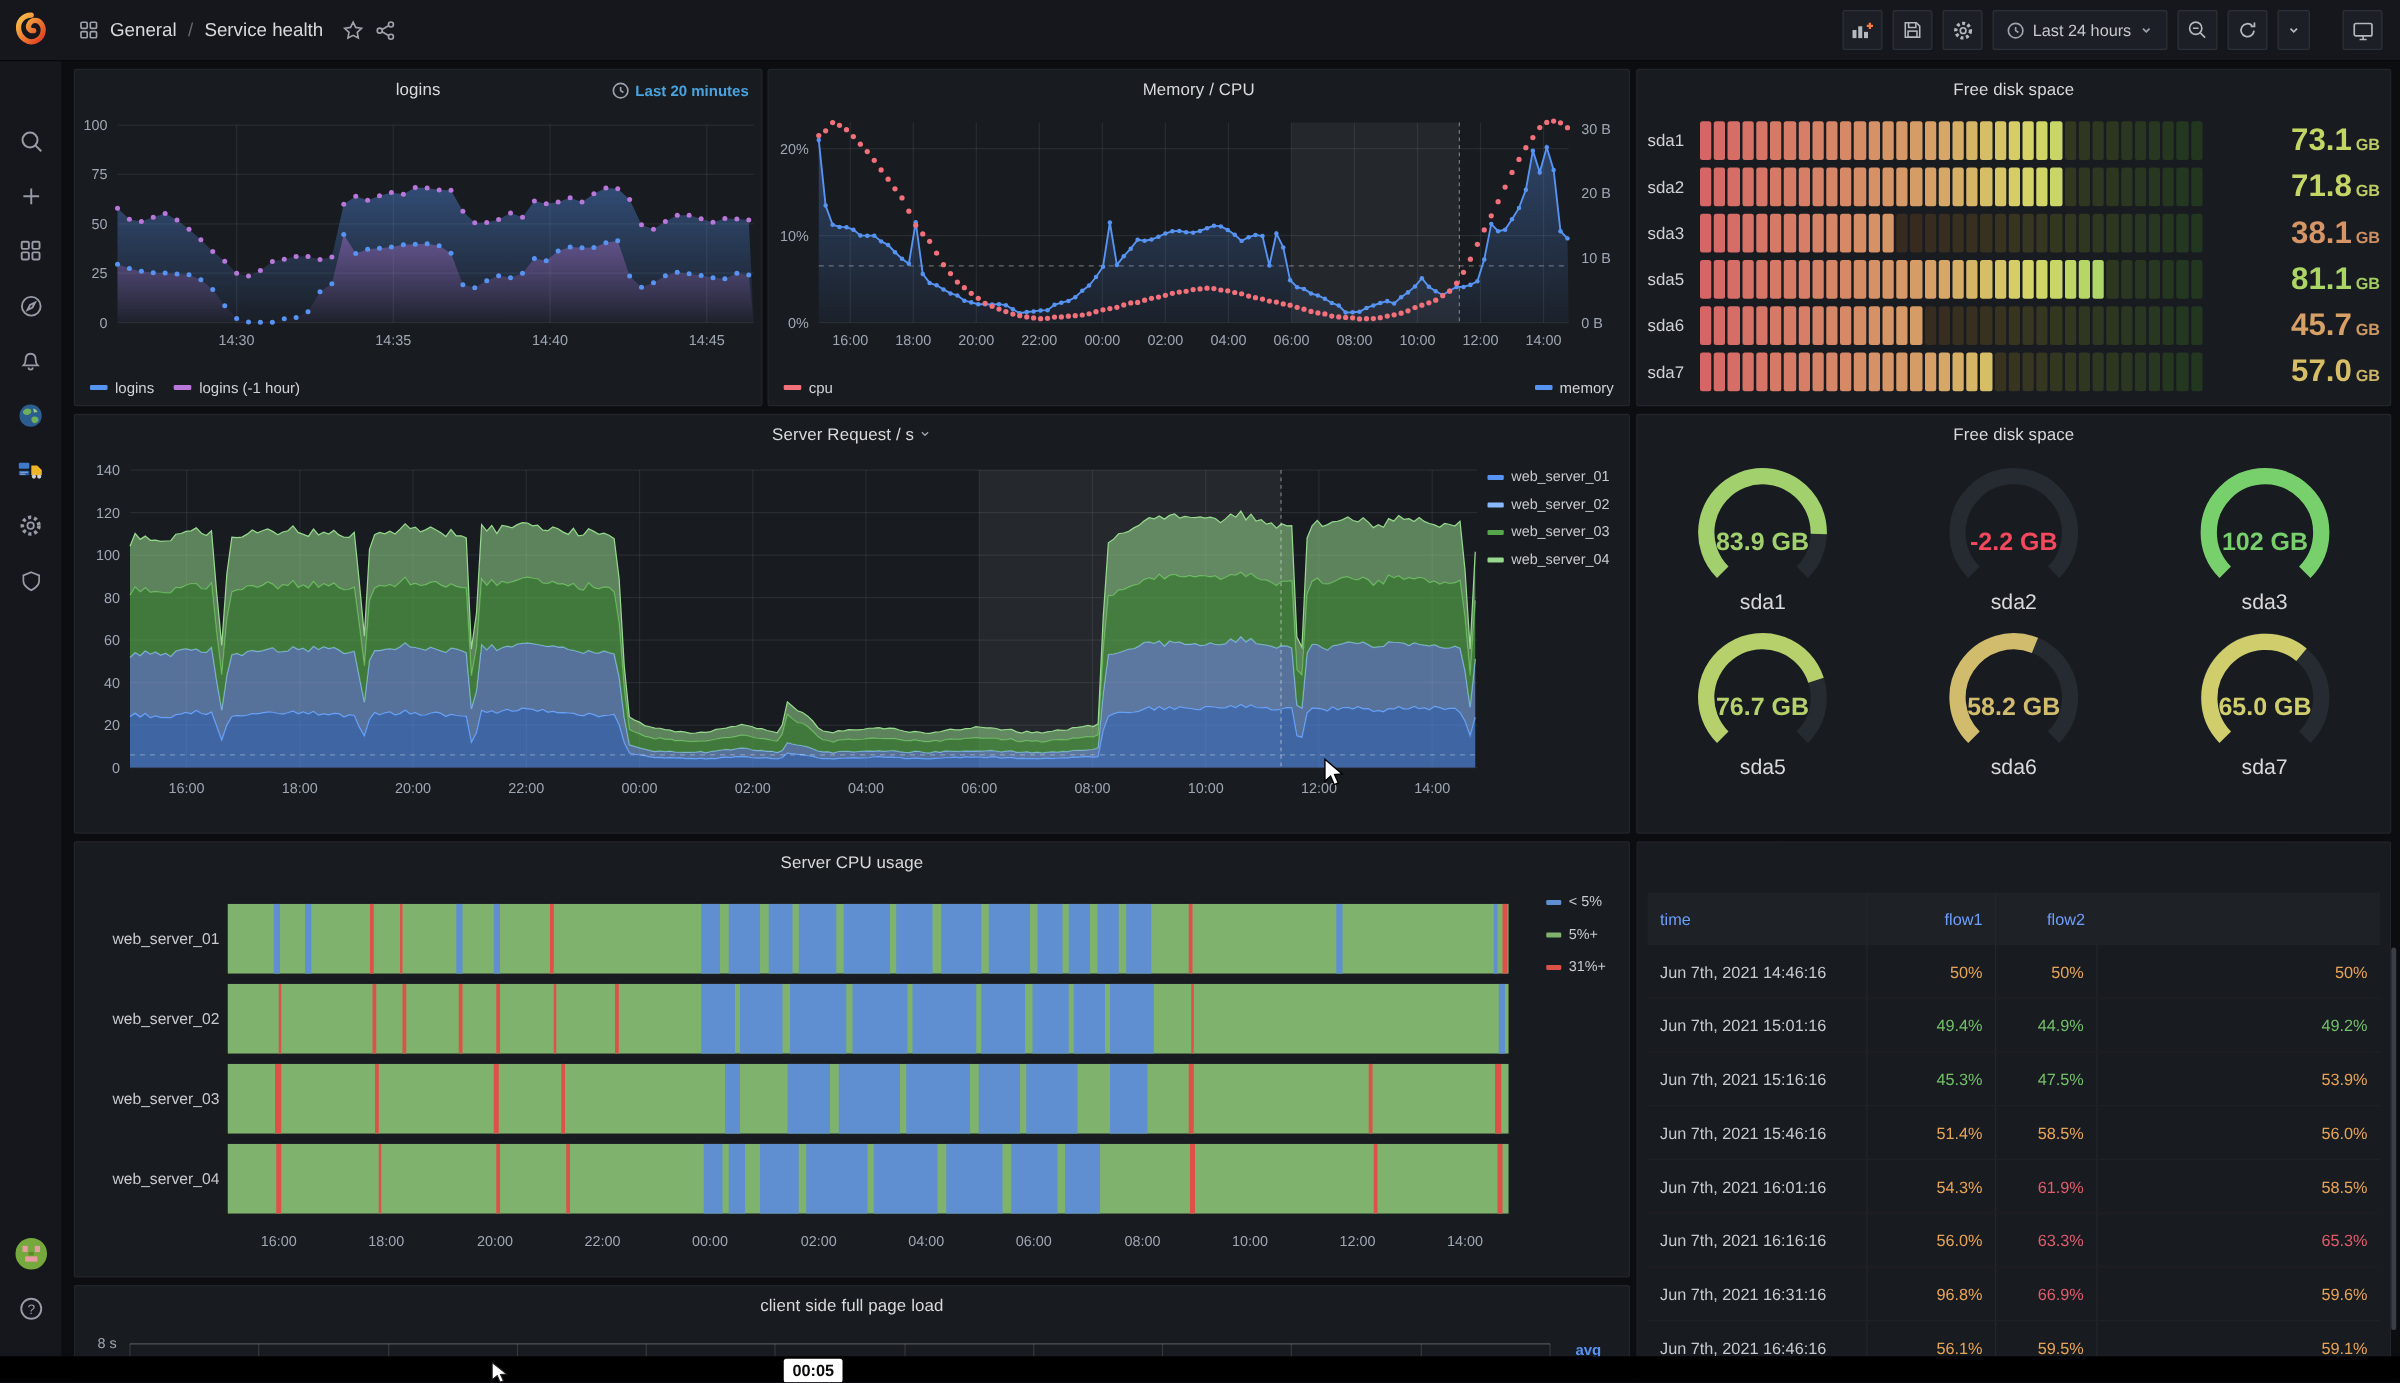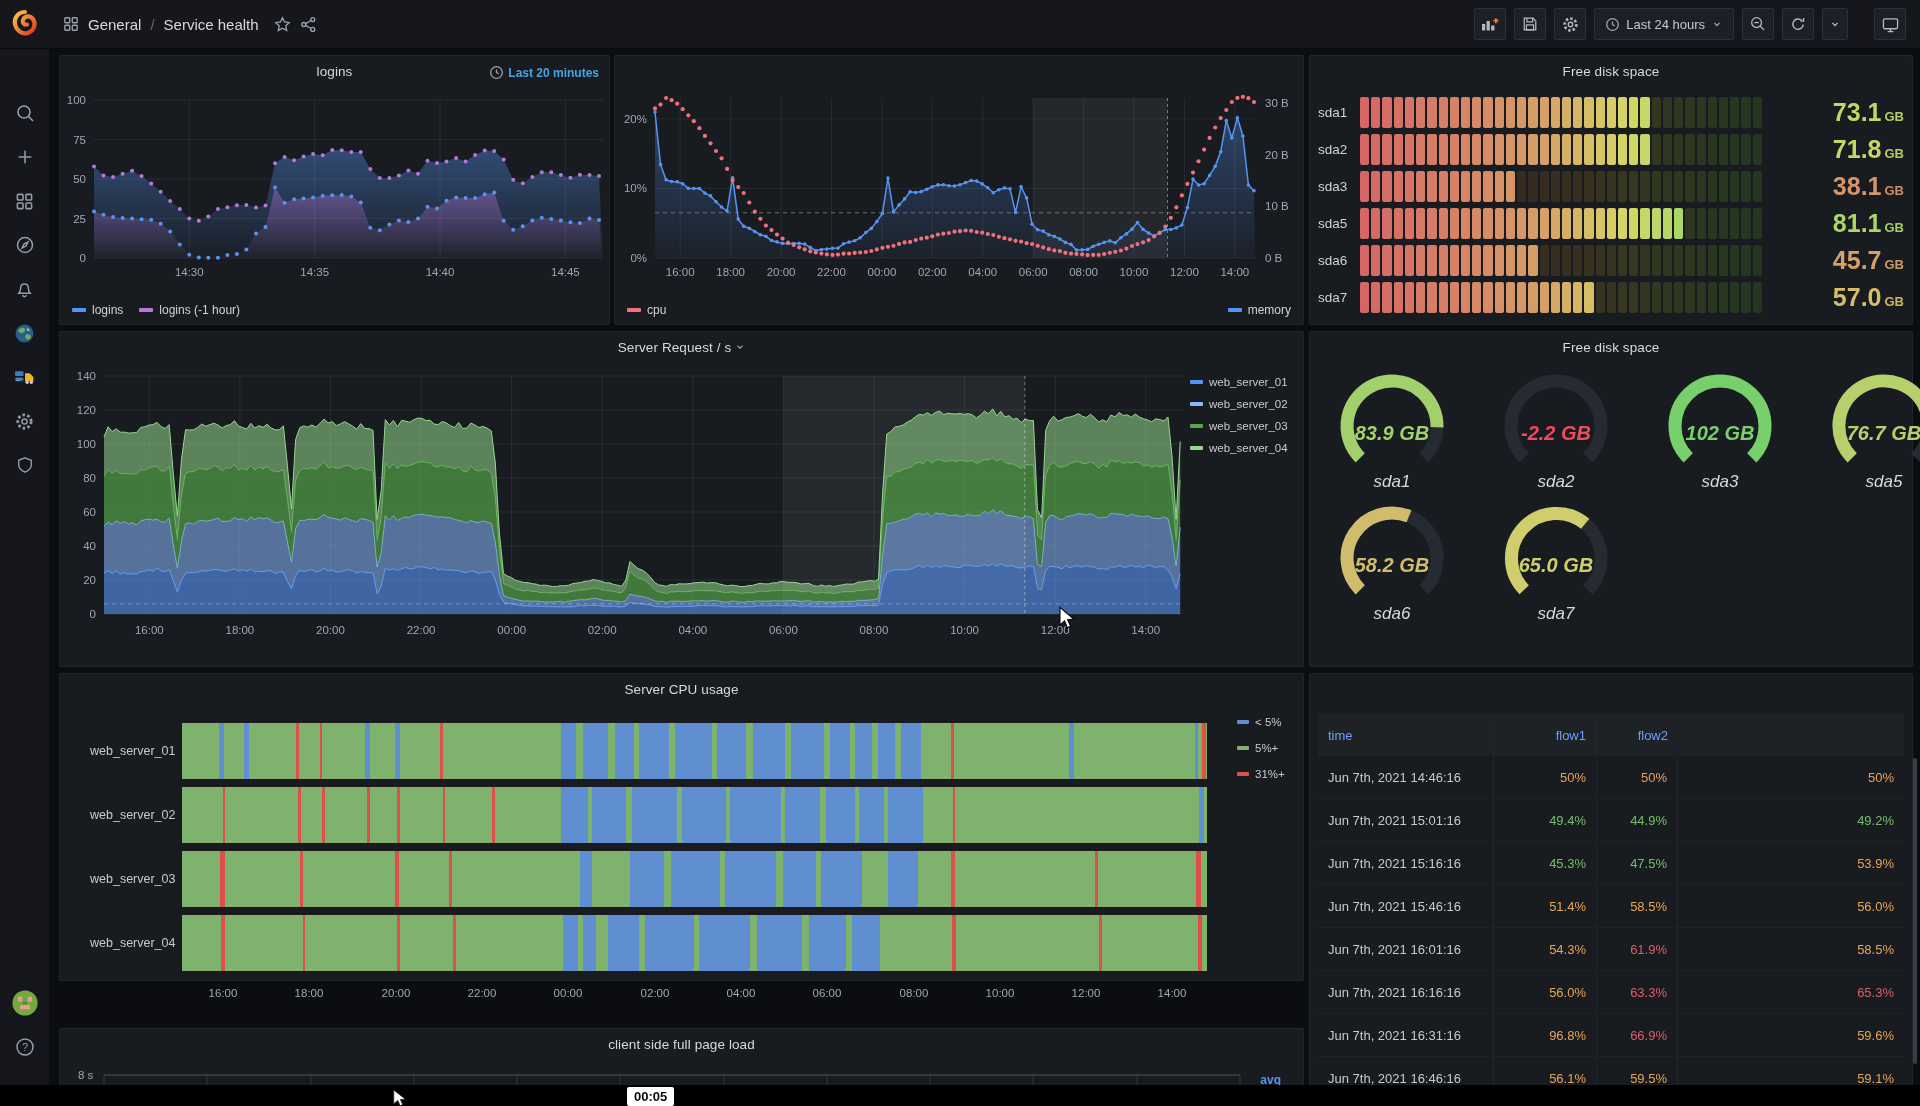--- a/index.html
+++ b/index.html
@@ -33,21 +33,21 @@
   .legend-col{position:absolute;display:flex;flex-direction:column;gap:10px;font-size:11.5px;color:#c8cacd;}
   
   .lcd-rows{position:absolute;left:8px;right:8px;top:40px;display:flex;flex-direction:column;gap:4px;}
   .lcd-row{display:flex;align-items:center;height:33px;}
   .lcd-label{width:42px;font-size:13.5px;color:#d0d2d6;flex:0 0 42px;}
   .lcd-bar{flex:1;display:flex;gap:2px;height:31px;margin-right:12px;}
   .lcd-cell{flex:1;border-radius:2px;}
   .lcd-val{width:130px;text-align:right;font-weight:700;font-size:25px;flex:0 0 130px;}
   .lcd-val .unit{font-size:13px;margin-left:3px;font-weight:700;opacity:.95;}
   
-  .gauge-grid{position:absolute;left:0;right:0;top:34px;display:grid;grid-template-columns:repeat(4,1fr);row-gap:6px;font-style:italic;}
+  .gauge-grid{position:absolute;left:0;right:0;top:34px;display:grid;grid-template-columns:repeat(3,1fr);row-gap:6px;}
   .gauge-cell{display:flex;flex-direction:column;align-items:center;}
   .gauge-label{font-size:17px;color:#d8d9da;margin-top:-4px;}
   
   .tl-row{position:absolute;left:0;height:56px;display:flex;align-items:center;}
   .tl-label{width:92px;flex:0 0 92px;text-align:left;padding-left:30px;font-size:12.5px;color:#c8cacd;box-sizing:content-box;}
   .tl-bar{position:relative;height:56px;flex:1;overflow:hidden;}
   .tl-seg{position:absolute;top:0;bottom:0;}
   
   .ft{position:absolute;left:8px;right:8px;top:40px;font-size:13px;}
   .ft-head,.ft-row{display:grid;grid-template-columns:176px 103px 81px 1fr;height:42px;align-items:center;}
@@ -410,20 +410,21 @@
             <circle cx="539.0" cy="129.9" r="2" fill="#5794F2"></circle>
           </g>
         </svg></div>
     <div class="legend-row" id="logins-legend">
         <span class="legend-item"><span class="sw" style="background:#5794F2"></span>logins</span>
         <span class="legend-item"><span class="sw" style="background:#B877D9"></span>logins (-1 hour)</span>
       </div>
   </div>
 
   <div class="panel" style="left:614px;top:55px;width:690px;height:270px;">
+    <div class="p-title">Memory / CPU</div>
     <div id="memcpu-chart" style="position:absolute;left:0;top:34px;"><svg width="690" height="200">
           <defs>
             <linearGradient id="lgM" x1="0" y1="0" x2="0" y2="1">
               <stop offset="0" stop-color="#5794F2" stop-opacity="0.35"></stop>
               <stop offset="1" stop-color="#5794F2" stop-opacity="0.05"></stop>
             </linearGradient>
           </defs>
           <rect x="418.1512605042017" y="8" width="134.36974789915962" height="160" fill="rgba(255,255,255,0.055)"></rect>
           <line class="gl" x1="40" x2="640" y1="168" y2="168"></line>
           <text class="tick" x="32" y="172" text-anchor="end">0%</text>
@@ -1073,21 +1074,21 @@
           <svg width="164" height="110" viewBox="0 0 164 110">
       <path d="M 50.2 91.8 A 45 45 0 1 1 113.8 91.8" stroke="#262a31" stroke-width="13" fill="none"></path>
             <path d="M 50.2 91.8 A 45 45 0 0 1 111.2 25.8" stroke="hsl(58,52%,62%)" stroke-width="13" fill="none"></path>
             <text x="82" y="74" text-anchor="middle" font-size="20" font-weight="700" fill="hsl(58,52%,62%)" font-family="Liberation Sans">65.0 GB</text>
           </svg>
           <div class="gauge-label">sda7</div>
         </div>
       </div>
   </div>
 
-  <div class="panel" style="left:59px;top:673px;width:1245px;height:308px;">
+  <div class="panel" style="left:59px;top:673px;width:1245px;height:349px;">
     <div class="p-title">Server CPU usage</div>
     <div id="timeline-rows">
         <div class="tl-row" style="top:49px;width:1147px;">
       <span class="tl-label">web_server_01</span>
       <div class="tl-bar">
             <div class="tl-seg" style="left:0;right:0;background:#7EB26D"></div>
             <div class="tl-seg" style="left:3.57%;width:0.50%;background:#5F8FD0"></div>
             <div class="tl-seg" style="left:6.09%;width:0.46%;background:#5F8FD0"></div>
             <div class="tl-seg" style="left:17.86%;width:0.46%;background:#5F8FD0"></div>
             <div class="tl-seg" style="left:20.80%;width:0.46%;background:#5F8FD0"></div>

